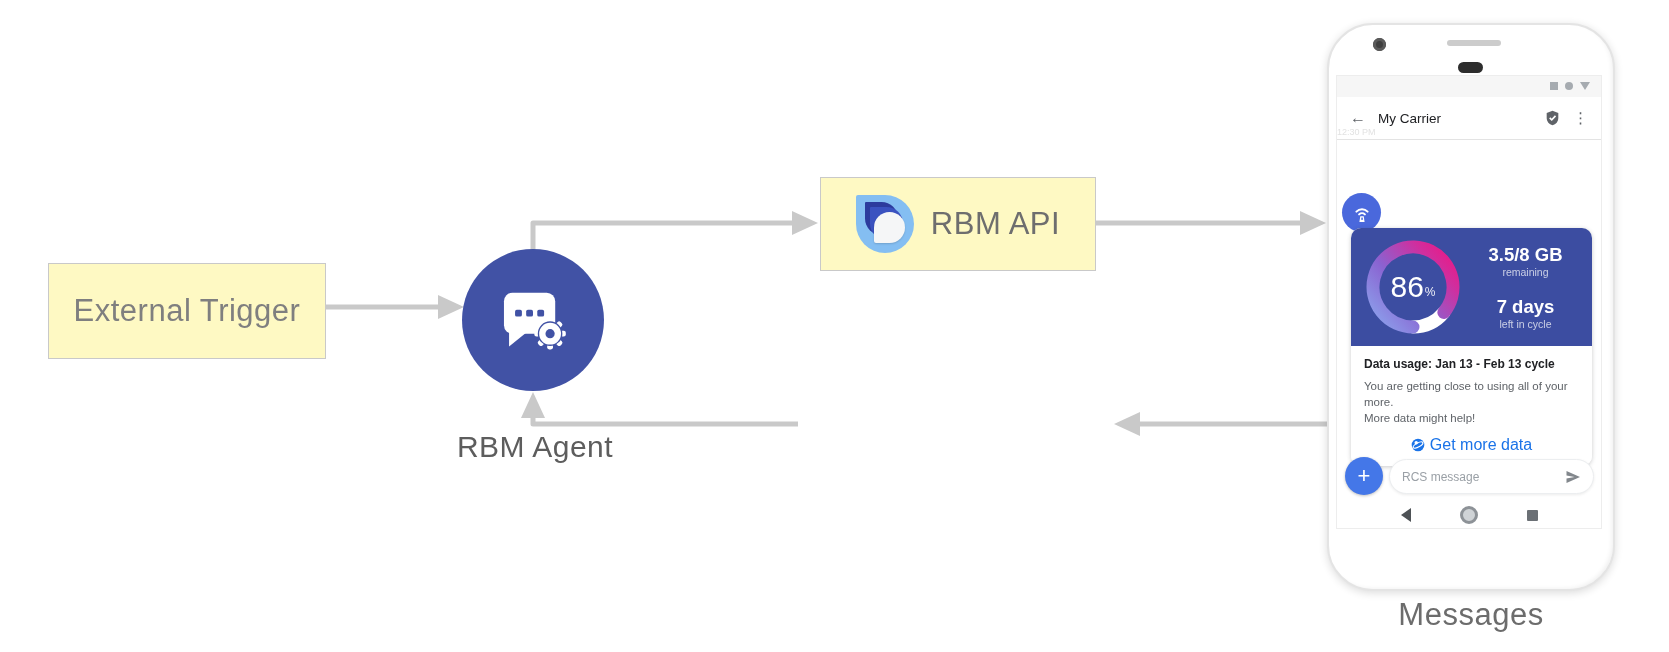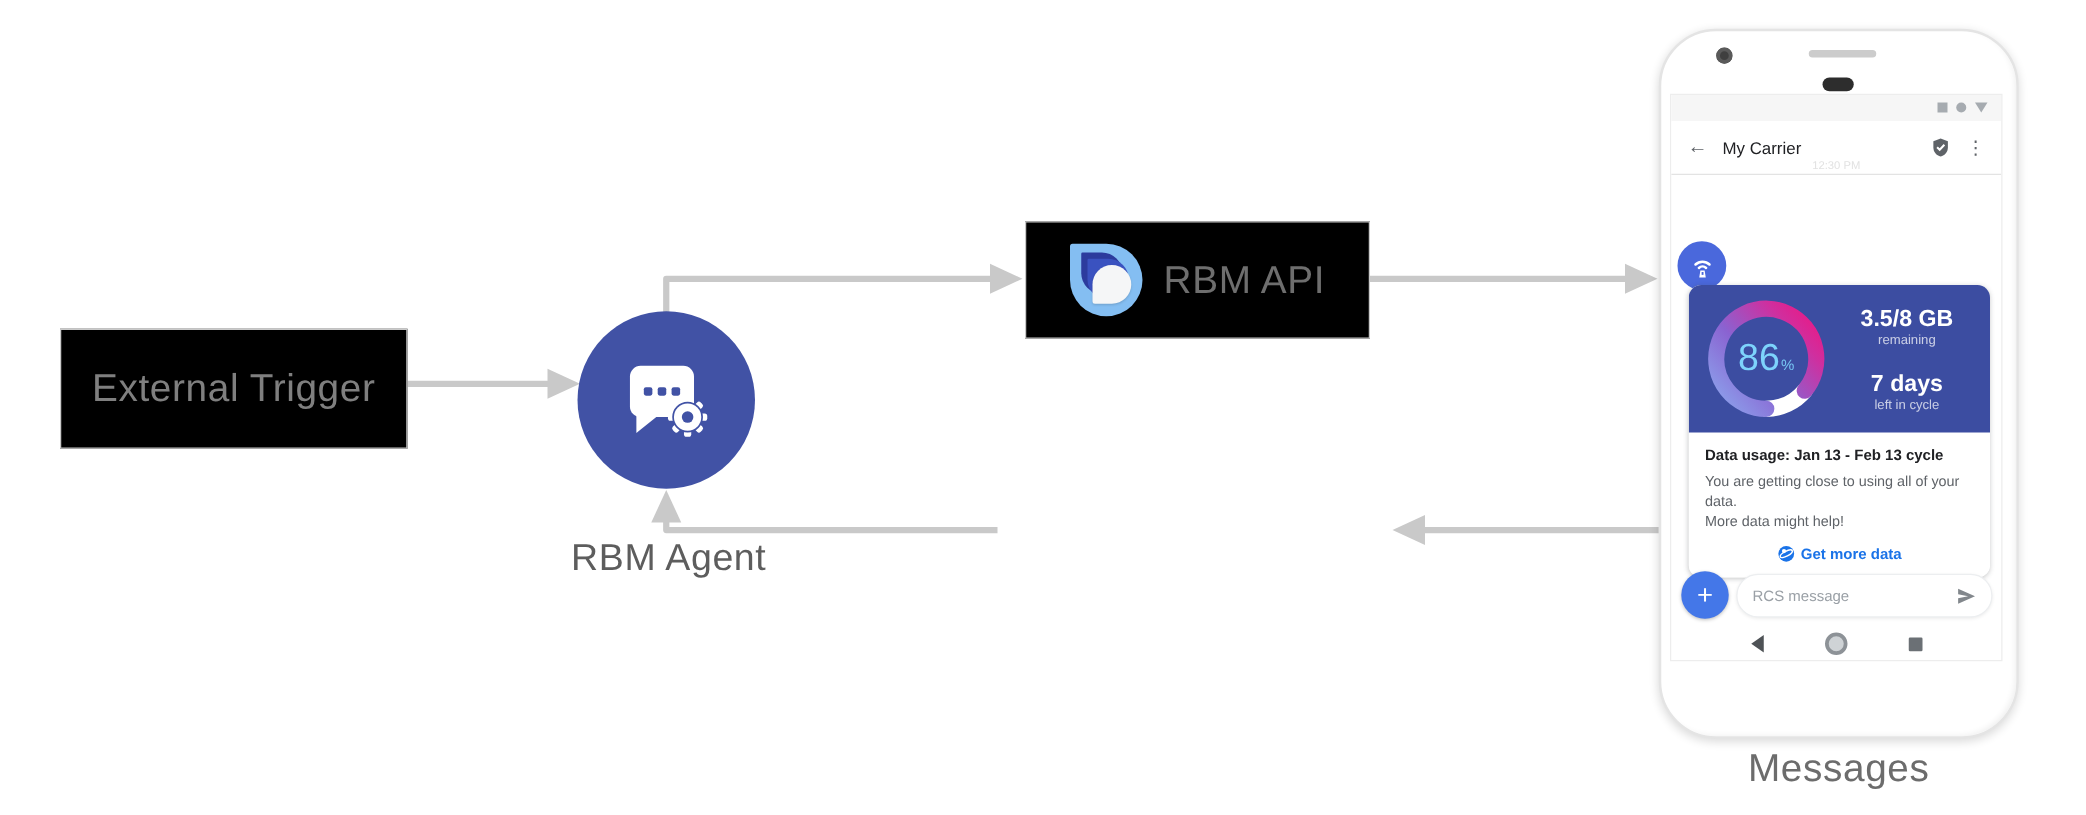--- a/index.html
+++ b/index.html
@@ -2,21 +2,21 @@
 <html style="--agent-blue: #4152a5; --card-blue: #3c4da1; --avatar-blue: #4a68dc; --hex-blue: #4d7ce4; --plus-blue: #4477e8; --link-blue: #1a73e8; --logo-light-blue: #84bef2; --logo-dark-blue: #2c3b9d; --logo-mid-blue: #3a52c0; --gauge-start: #8cb0f2; --gauge-mid: #8a63d1; --gauge-end: #ee1581; --arrow-gray: #c9c9c9;"><head>
 <meta charset="utf-8">
 <style>
   html,body{margin:0;padding:0;background:#ffffff;}
   .stage{position:relative;width:1669px;height:652px;background:#fff;overflow:hidden;
          font-family:"Liberation Sans",sans-serif;}
   .wires{position:absolute;left:0;top:0;}
 
   
   .dlabel{color:#7a7a7a;font-weight:300;letter-spacing:.5px;}
-  .box{position:absolute;background:#000000;border:1.5px solid #c9c9c9;display:flex;
+  .box{position:absolute;background:#fef9c3;border:1.5px solid #c9c9c9;display:flex;
        align-items:center;justify-content:center;box-sizing:border-box;text-align:center;}
   .box-ext{left:48px;top:263px;width:278px;height:96px;font-size:31px;color:#7f7f7f;}
   .box-api{left:820px;top:177px;width:276px;height:94px;font-size:31px;color:#6e6e6e;gap:17px;}
   .box-hook{left:798px;top:381px;width:313px;height:88px;font-size:33px;color:#8f8f8f;gap:14px;}
 
   .agent-circle{position:absolute;left:462px;top:249px;width:142px;height:142px;border-radius:50%;
         background:var(--agent-blue);display:flex;align-items:center;justify-content:center;}
   .agent-label{position:absolute;left:400px;top:430px;width:270px;text-align:center;
         font-size:30px;color:#5d5d5d;font-weight:300;letter-spacing:.5px;}
   .messages-label{position:absolute;left:1335px;top:597px;width:272px;text-align:center;
@@ -52,44 +52,44 @@
   .st-sq{width:8px;height:8px;background:#a6abb0;}
   .st-dot{width:8px;height:8px;border-radius:50%;background:#a6abb0;}
   .st-tri{width:0;height:0;border-left:5px solid transparent;border-right:5px solid transparent;
           border-top:8px solid #a6abb0;}
   .appbar{position:absolute;top:21px;left:0;right:0;height:42px;display:flex;align-items:center;
           padding:0 13px;box-sizing:border-box;background:#fff;}
   .back{font-size:16px;color:#5f6368;line-height:1;}
   .appbar .title{margin-left:12px;font-size:13.5px;color:#202124;}
   .shield{margin-left:auto;display:flex;align-items:center;}
   .menu{margin-left:13px;font-size:15px;color:#5f6368;letter-spacing:0;}
-  .faint-time{position:absolute;top:51px;left:0;right:0;text-align:center;font-size:9px;color:#e2e2e2;}
+  .faint-time{position:absolute;top:51px;left:0;right:0;font-size:9px;color:#e2e2e2;}
   .hdivider{position:absolute;top:63px;left:0;right:0;height:1px;background:#e3e3e3;}
 
   .avatar{position:absolute;left:5px;top:117px;width:39px;height:39px;border-radius:50%;
           background:var(--avatar-blue);display:flex;align-items:center;justify-content:center;}
   .bubble{position:absolute;left:52px;top:103px;width:172px;box-sizing:border-box;background:#f1f3f4;
           border-radius:4px 18px 18px 18px;padding:10px 12px;font-size:11px;line-height:17px;color:#3c4043;}
 
   .card{position:absolute;left:14px;top:152px;width:241px;border-radius:10px;overflow:hidden;
         box-shadow:0 1px 4px rgba(60,64,67,.28);background:#fff;}
   .card-top{position:relative;height:118px;background:var(--card-blue);}
   .gauge{position:absolute;left:12px;top:9px;width:100px;height:100px;}
   .gauge-text{position:absolute;left:0;top:0;width:100px;height:100px;display:flex;align-items:center;
-        justify-content:center;color:#7dd3fc;font-weight:300;}
+        justify-content:center;color:#ffffff;font-weight:300;}
   .gauge-text .num{font-size:30px;}
   .gauge-text .pct{font-size:12px;margin-top:10px;margin-left:1px;opacity:.9;}
   .card-stats{position:absolute;left:112px;right:4px;top:0;bottom:0;text-align:center;padding-top:16px;}
   .stat-big{font-size:18.5px;font-weight:bold;color:#fff;line-height:21px;}
   .stat-small{font-size:10.5px;color:rgba(255,255,255,.72);line-height:14px;margin-bottom:17px;}
   .card-bottom{background:#fff;padding:11px 13px 12px;}
   .c-title{font-size:12px;font-weight:bold;color:#202124;margin-bottom:7px;}
   .c-body{font-size:11.5px;color:#5f6368;line-height:16px;}
   .c-action{margin-top:10px;display:flex;align-items:center;justify-content:center;gap:5px;
-            color:var(--link-blue);font-size:12px;font-weight:700;}
+            color:var(--link-blue);font-size:16px;font-weight:400;}
 
   .plus-btn{position:absolute;left:8px;top:381px;width:38px;height:38px;border-radius:50%;
             background:var(--plus-blue);color:#fff;font-size:22px;display:flex;align-items:center;
             justify-content:center;box-shadow:0 1px 3px rgba(0,0,0,.25);}
   .input-pill{position:absolute;left:52px;top:383px;width:205px;height:35px;border-radius:18px;
             background:#fff;border:1px solid #eceef0;box-sizing:border-box;display:flex;align-items:center;
             padding:0 12px;box-shadow:0 1px 3px rgba(0,0,0,.08);}
   .placeholder{font-size:12px;color:#9aa0a6;}
   .send{margin-left:auto;display:flex;align-items:center;}
 
@@ -222,21 +222,21 @@
           </div>
           <div class="card-stats">
             <div class="stat-big">3.5/8 GB</div>
             <div class="stat-small">remaining</div>
             <div class="stat-big">7 days</div>
             <div class="stat-small">left in cycle</div>
           </div>
         </div>
         <div class="card-bottom">
           <div class="c-title">Data usage: Jan 13 - Feb 13 cycle</div>
-          <div class="c-body">You are getting close to using all of your data.</div>
+          <div class="c-body">You are getting close to using all of your more.</div>
           <div class="c-body">More data might help!</div>
           <div class="c-action">
             <svg width="14" height="14" viewBox="0 0 14 14">
               <circle cx="7" cy="7" r="6.3" fill="var(--link-blue)"></circle>
               <ellipse cx="7" cy="7" rx="5.4" ry="2" fill="none" stroke="#ffffff" stroke-width="1.2" transform="rotate(-28 7 7)"></ellipse>
               <circle cx="5.2" cy="4.8" r="1.7" fill="#ffffff"></circle>
             </svg>
             <span>Get more data</span>
           </div>
         </div>

